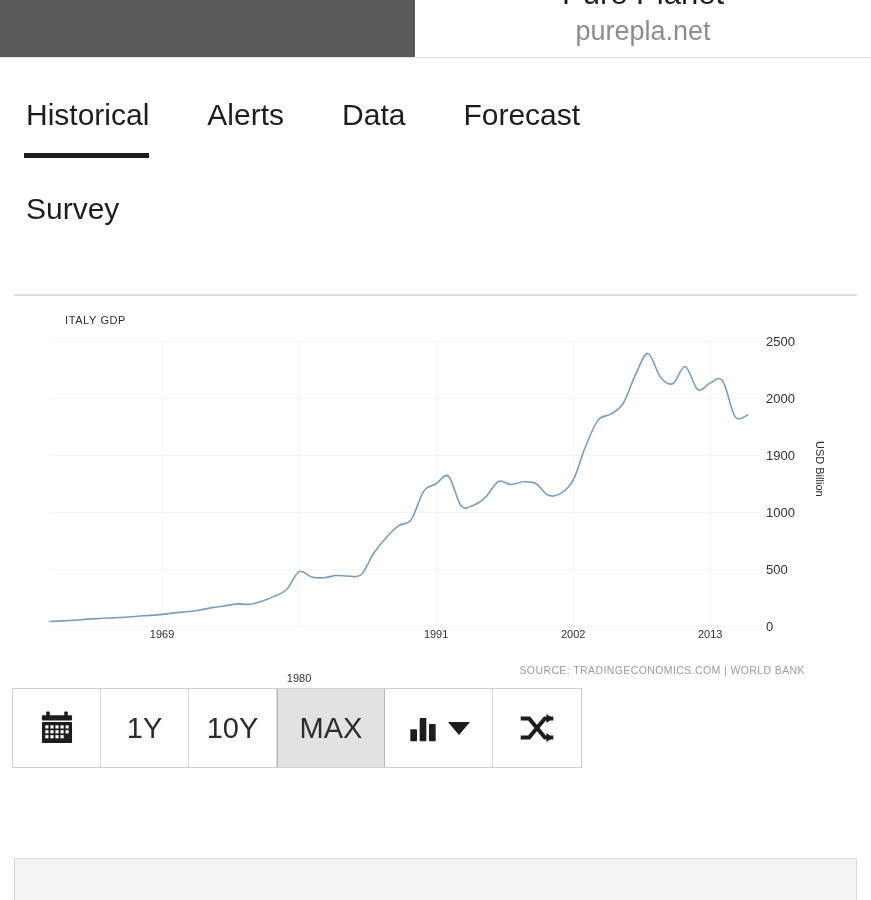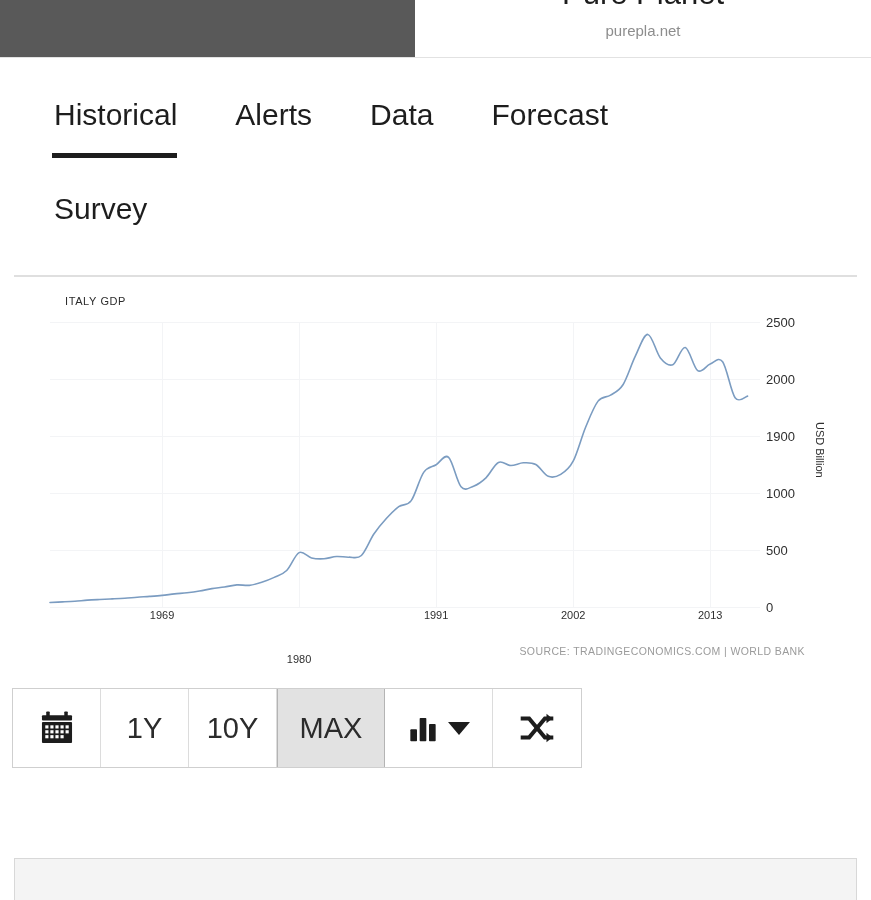--- a/index.html
+++ b/index.html
@@ -42,40 +42,40 @@
     color: #1d1d1d;
     line-height: 36px;
     white-space: nowrap;
     overflow: hidden;
   }
   .site-domain {
     position: absolute;
     left: 415px; top: 17px;
     width: 456px;
     text-align: center;
-    font-size: 15px;
+    font-size: 27px;
     font-weight: 400;
     color: #8d8d8d;
     line-height: 28px;
     white-space: nowrap;
   }
 
   
   .tabbar {
     position: absolute;
     left: 0; top: 58px;
     width: 871px;
     padding: 36px 0 0 0;
     box-sizing: border-box;
   }
   .tab-row {
     display: flex;
     flex-wrap: wrap;
     align-items: flex-start;
-    padding-left: 54px;
+    padding-left: 26px;
     column-gap: 0;
   }
   .tab {
     position: relative;
     font-size: 30px;
     font-weight: 400;
     color: #1d1d1d;
     line-height: 42px;
     padding: 0 28px 0 0;
     margin-right: 30px;
@@ -93,21 +93,21 @@
     background: #1d1d1d;
   }
   .tab.row2 {
     flex-basis: 100%;
     margin-top: 52px;
   }
 
   
   .card {
     position: absolute;
-    left: 14px; top: 275px;
+    left: 14px; top: 294px;
     width: 843px; height: 490px;
     background: #ffffff;
     border-top: 2px solid #dfdfdf;
     box-sizing: border-box;
   }
   .chart-title {
     position: absolute;
     left: 51px; top: 18px;
     font-size: 11px;
     letter-spacing: 0.6px;

